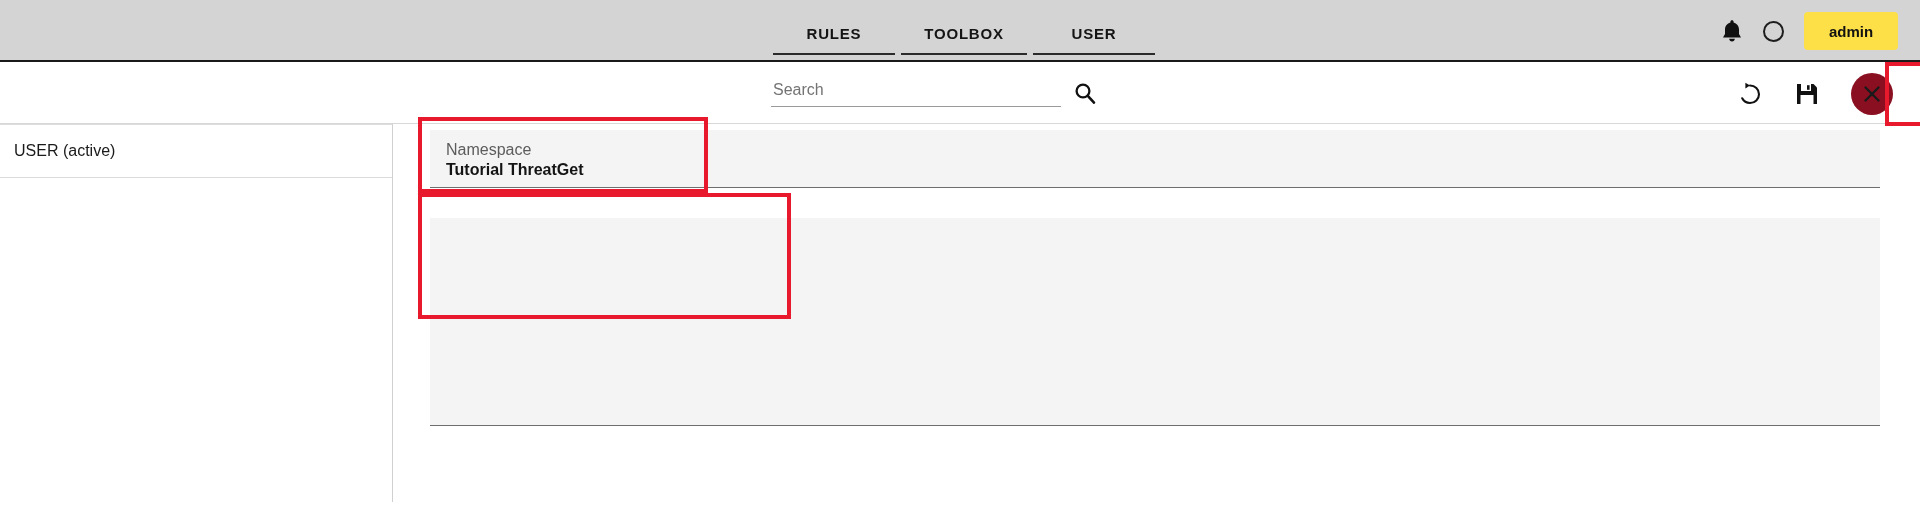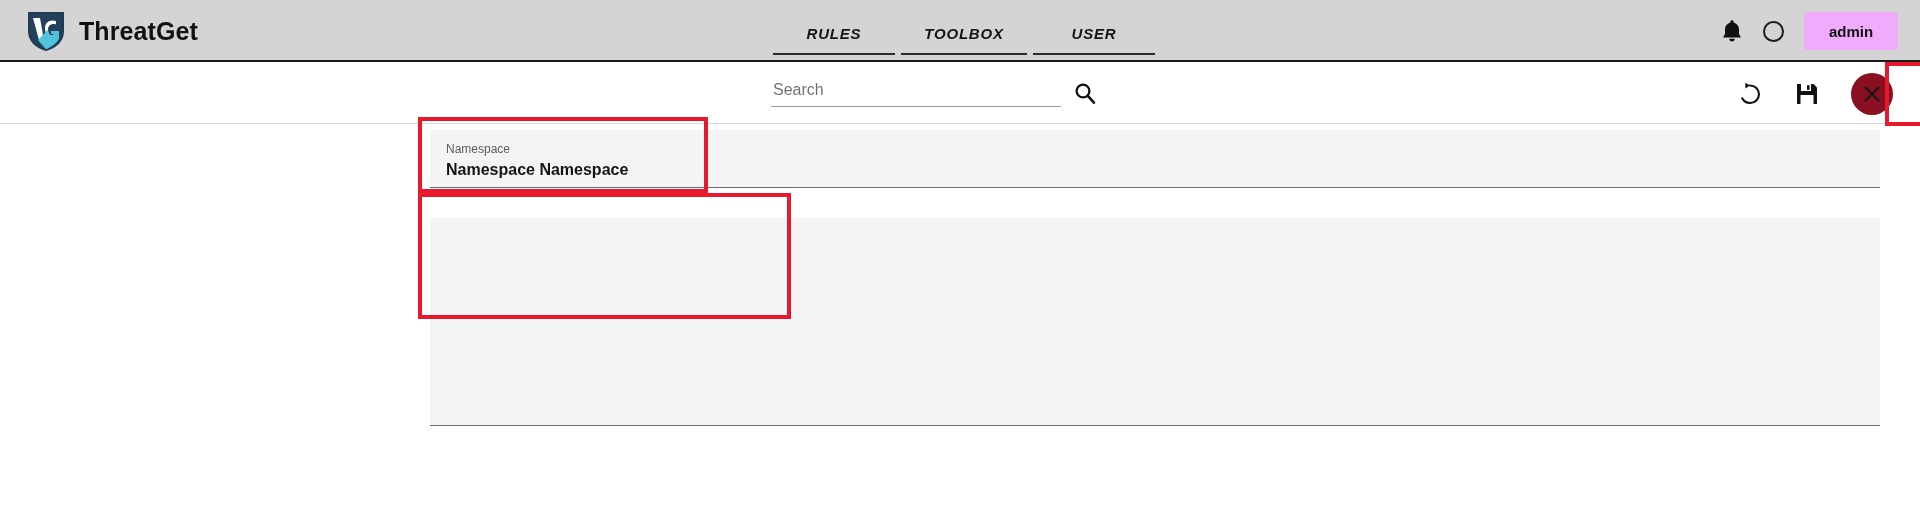--- a/index.html
+++ b/index.html
@@ -48,21 +48,20 @@
     padding: 0 0 11px 0;
     margin: 0;
     font-size: 15px;
     font-weight: bold;
     letter-spacing: 0.8px;
     color: #141414;
     text-align: center;
     border-bottom: 2px solid #2b2b2b;
     cursor: pointer;
     background: transparent;
-    font-style: italic;
   }
   .nav-tab.t-rules   { width: 122px; }
   .nav-tab.t-toolbox { width: 126px; margin-left: 6px; }
   .nav-tab.t-tags    { width: 122px; margin-left: 6px; }
 
   .header-right {
     position: absolute;
     right: 22px; top: 9px;
     display: flex;
     align-items: center;
@@ -73,21 +72,21 @@
   .avatar-ring {
     width: 21px; height: 21px;
     border: 2px solid #1d1d1d;
     border-radius: 50%;
     cursor: pointer;
   }
   .admin-btn {
     height: 38px;
     min-width: 94px;
     padding: 0 18px;
-    background: #f0abfc;
+    background: #fde047;
     border: none;
     border-radius: 4px;
     font-family: "Liberation Sans", sans-serif;
     font-size: 15px;
     font-weight: bold;
     color: #111111;
     cursor: pointer;
   }
 
   
@@ -197,21 +196,21 @@
   .field-block {
     position: relative;
     background: #f4f4f4;
     border-bottom: 1px solid #6e6e6e;
     padding: 12px 16px 10px 16px;
   }
   .field-block.namespace { height: 58px; margin-top: 6px; }
   .field-block.description { height: 208px; margin-top: 30px; }
 
   .field-label {
-    font-size: 12px;
+    font-size: 16px;
     color: #5c5c5c;
     line-height: 15px;
     margin-bottom: 3px;
   }
   .field-value {
     font-size: 16px;
     font-weight: bold;
     color: #141414;
     line-height: 20px;
   }
@@ -224,30 +223,20 @@
     z-index: 30;
   }
   .annot-namespace  { left: 418px; top: 117px; width: 290px; height: 76px; }
   .annot-description{ left: 418px; top: 193px; width: 373px; height: 126px; }
 </style>
 </head>
 <body>
 
 <div class="top-header">
 
-  <div class="brand">
-    <svg class="brand-logo" viewBox="0 0 40 44">
-      <path d="M2 3 H38 V22 C38 33 30 39 20 42 C10 39 2 33 2 22 Z" fill="#1f3a52"></path>
-      <path d="M4 5 H36 V22 C36 32 29 37.5 20 40.2 C11 37.5 4 32 4 22 Z" fill="#24415c"></path>
-      <path d="M7 9 L14 9 L17 26 L13 31 Z" fill="#ffffff"></path>
-      <path d="M30 12 C24 10 19 13 19 19 C19 27 25 31 31 29 L31 22 L25 22 L25 25 L27.5 25 L27.5 26.6 C24.5 27.2 22 24.8 22 20.5 C22 16.2 25.5 13.8 30 15.4 Z" fill="#ffffff"></path>
-      <path d="M12 31 C15 35 18 38 20 40.2 C25 38.4 30 35 33 30 L33 22 L25 22 L25 25 L27.5 25 L27.5 26.6 C24.5 27.2 22 24.8 22 20.5 L17 26 Z" fill="#4ec3d9"></path>
-    </svg>
-    <span class="brand-title">ThreatGet</span>
-  </div>
 
   <nav class="main-nav">
     <div class="nav-tab t-rules">RULES</div>
     <div class="nav-tab t-toolbox">TOOLBOX</div>
     <div class="nav-tab t-tags">USER</div>
   </nav>
 
   <div class="header-right">
     <svg class="bell-icon" viewBox="0 0 22 24">
       <path d="M11 1.2 C12 1.2 12.6 1.8 12.6 2.7 L12.6 3.4 C15.8 4.2 18 7 18 10.4 L18 15 L20 18.4 L2 18.4 L4 15 L4 10.4 C4 7 6.2 4.2 9.4 3.4 L9.4 2.7 C9.4 1.8 10 1.2 11 1.2 Z" fill="#111111"></path>
@@ -285,26 +274,29 @@
         <line x1="16.5" y1="3.5" x2="3.5" y2="16.5" stroke="#1a1a1a" stroke-width="2.4" stroke-linecap="round"></line>
       </svg>
     </button>
   </div>
 </div>
 
 <div class="annot-right-edge"></div>
 
 <div class="body-area">
 
+  <aside class="sidebar">
+    <div class="sidebar-item">USER (active)</div>
+  </aside>
 
   <section class="main-panel">
 
     <div class="field-block namespace">
       <div class="field-label">Namespace</div>
-      <div class="field-value">Namespace Namespace</div>
+      <div class="field-value">Tutorial ThreatGet</div>
     </div>
 
     <div class="field-block description">
     </div>
 
   </section>
 </div>
 
 <div class="annot annot-namespace"></div>
 <div class="annot annot-description"></div>

